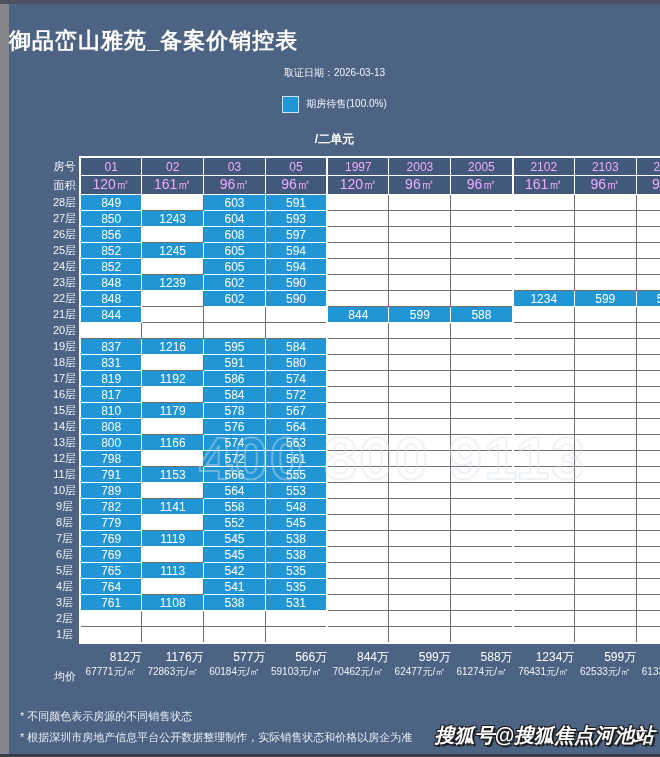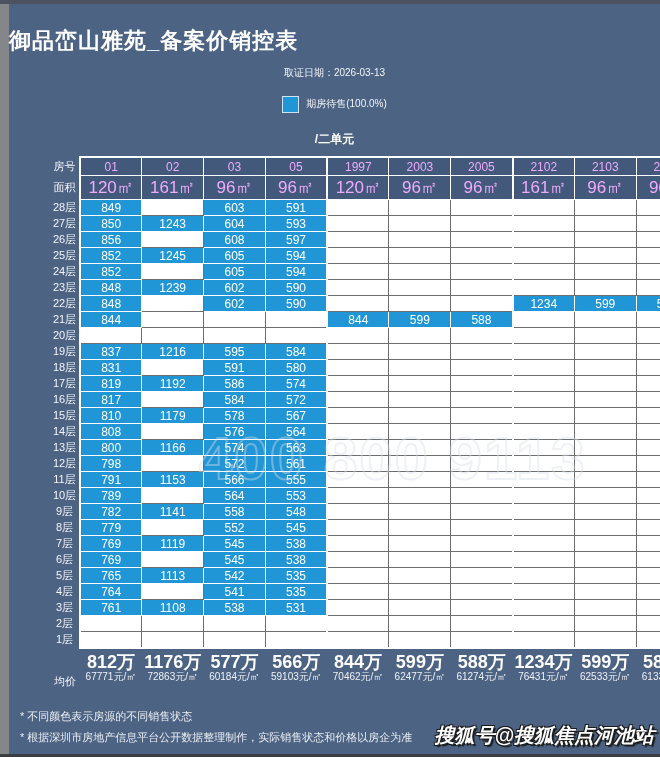--- a/index.html
+++ b/index.html
@@ -33,36 +33,36 @@
   td.lbl{
     width:30px;border:none;background:transparent;color:#f4f6fa;
     font-size:11px;text-align:right;padding-right:2px;
   }
   tr.hdr td{height:17px;}
   tr.flr td{height:15px;}
   td.h{
     background:#42597c;border:1.5px solid #ffffff;
     color:#f0abfc;font-size:12px;
   }
-  td.h.area{font-size:17px;}
+  td.h.area{font-size:14px;}
   td.b{
     background:#2196d6;border:1px solid #ffffff;
     color:#ffffff;font-size:12px;
   }
   td.w{
     background:#ffffff;border:1px solid #6e6e6e;
   }
   td.sepL{border-left:2.5px solid #ffffff !important;}
   td.edgeL{border-left:2px solid #ffffff !important;}
   td.edgeR{border-right:2px solid #ffffff !important;}
   tr.hdr.first td:not(.lbl){border-top:2.5px solid #ffffff;}
   tr.flr.last td:not(.lbl){border-bottom:2px solid #ffffff;}
   tr.avg td{border:none;background:transparent;height:42px;vertical-align:top;padding-top:6px;}
   tr.avg td.lbl{vertical-align:middle;padding-top:12px;}
-  .avg-total{font-size:18px;font-weight:bold;color:#fdfdfd;line-height:15px;}
+  .avg-total{font-size:12px;font-weight:normal;color:#fdfdfd;line-height:15px;text-align:right;}
   .avg-unit{font-size:10px;color:#eef1f6;line-height:13px;}
 
   .watermark{
     position:absolute;left:190px;top:420px;width:440px;
     font-size:60px;font-weight:bold;letter-spacing:2px;
     color:transparent;-webkit-text-stroke:2px rgba(215,222,232,0.42);
     pointer-events:none;z-index:5;
   }
   .footnotes{position:absolute;left:11px;top:702px;z-index:6;}
   .footnote{font-size:11px;color:#e9edf3;line-height:21px;}

